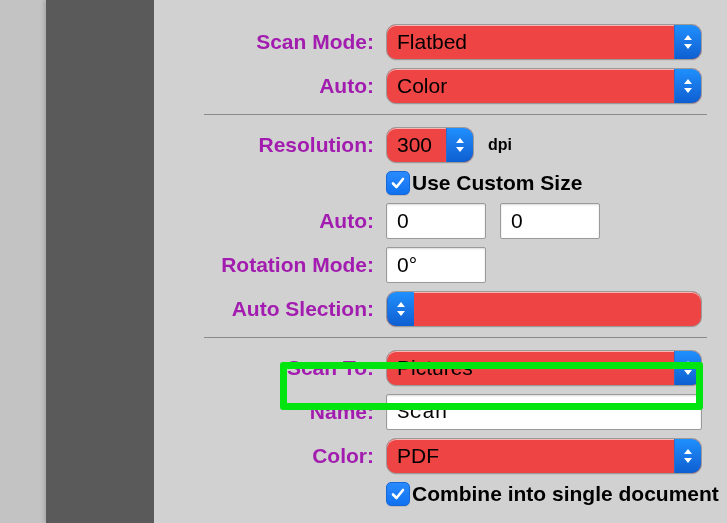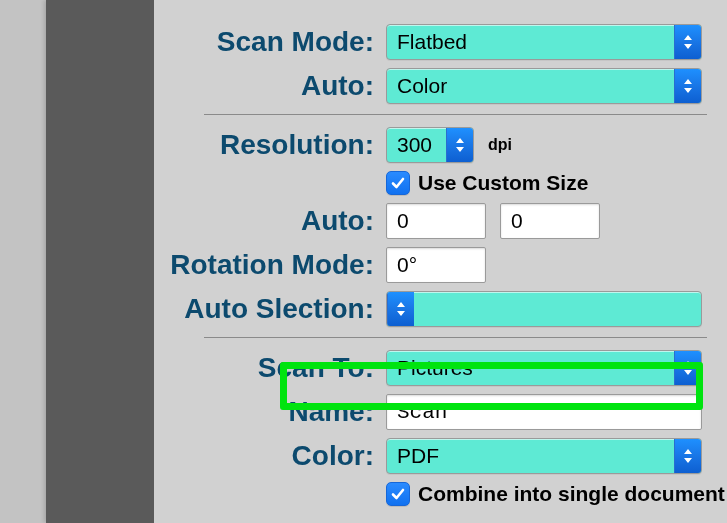--- a/index.html
+++ b/index.html
@@ -37,44 +37,44 @@
   }
   .row {
     display: flex;
     align-items: center;
     padding: 4px 0;
   }
   .label-col {
     width: 220px;
     text-align: right;
     padding-right: 12px;
-    font-size: 28px;
+    font-size: 21px;
     font-weight: 700;
-    color: #0c4a6e;
+    color: #a21caf;
   }
   .field-col {
     flex: 1;
     display: flex;
     align-items: center;
     gap: 14px;
   }
   hr.divider {
     border: none;
     border-top: 1.5px solid #8a8a8a;
     margin: 6px 0 8px 0;
     width: calc(100% - 70px);
     margin-left: 50px;
   }
   
   .select {
     display: flex;
     align-items: center;
-    background: #5eead4;
+    background: #ef4444;
     border: 1.5px solid #9a9a9a;
-    border-radius: 4px;
+    border-radius: 10px;
     height: 34px;
     box-shadow: inset 0 1px 0 rgba(255,255,255,0.6), 0 1px 0 rgba(0,0,0,0.05);
     overflow: hidden;
   }
   .select .value {
     flex: 1;
     padding: 0 10px;
     font-size: 21px;
     color: #000;
   }
@@ -98,21 +98,21 @@
     border-radius: 2px;
     height: 34px;
     padding: 0 10px;
     font-size: 21px;
     color: #000;
     box-shadow: inset 0 1px 2px rgba(0,0,0,0.15);
   }
   .checkbox {
     display: flex;
     align-items: center;
-    gap: 8px;
+    gap: 2px;
   }
   .checkbox .box {
     width: 22px;
     height: 22px;
     border-radius: 5px;
     background: linear-gradient(to bottom, #2a8bff, #1071f0);
     border: 1px solid #1667d8;
     display: flex;
     align-items: center;
     justify-content: center;

